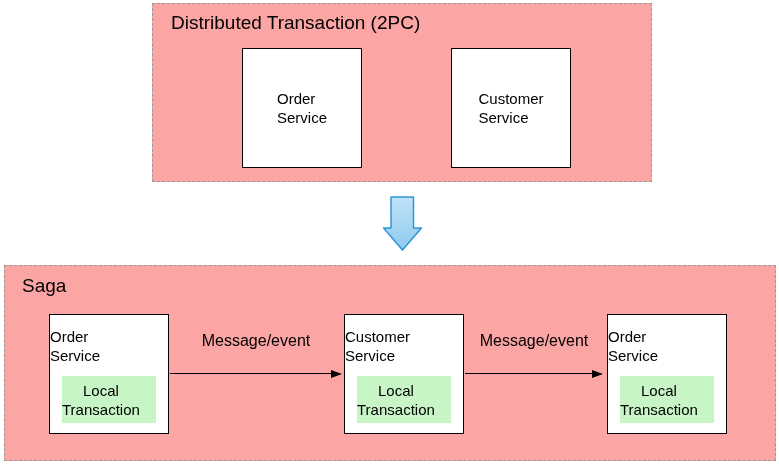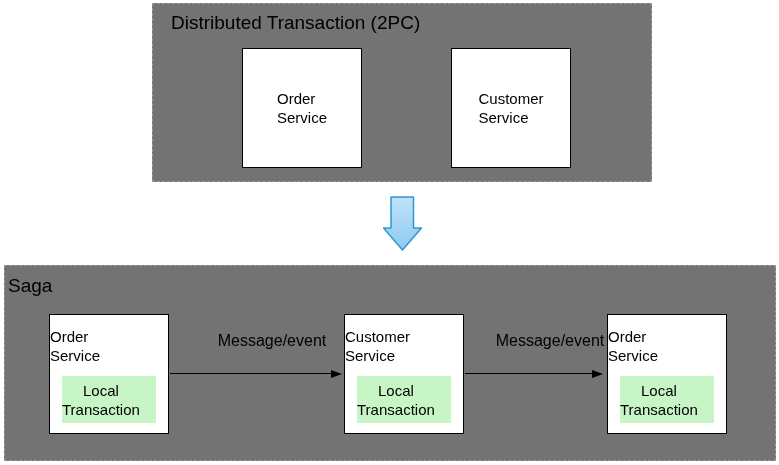--- a/index.html
+++ b/index.html
@@ -8,21 +8,21 @@
     width: 779px;
     height: 465px;
     background: #ffffff;
     font-family: "Liberation Sans", sans-serif;
     color: var(--text, #000);
     overflow: hidden;
   }
   .group {
     position: absolute;
     border: 1px dashed var(--dashed-border, #999);
-    background: #737373;
+    background: #fca5a5;
     box-sizing: border-box;
   }
   .group-title {
     position: absolute;
     font-size: 19px;
     white-space: nowrap;
   }
   .node {
     position: absolute;
     width: 120px;
@@ -63,21 +63,21 @@
     text-align: center;
     white-space: pre-line;
   }
   
   .two-pc-group { left: 152px; top: 3px; width: 500px; height: 179px; }
   .two-pc-title { left: 18px; top: 8px; }
   .two-pc-node-order    { left: 89px;  top: 44px; }
   .two-pc-node-customer { left: 298px; top: 44px; }
 
   .saga-group { left: 4px; top: 265px; width: 772px; height: 196px; }
-  .saga-title { left: 3px; top: 9px; text-align: center; }
+  .saga-title { left: 17px; top: 9px; text-align: center; }
   .saga-node-1 { left: 44px;  top: 48px; }
   .saga-node-2 { left: 339px; top: 48px; }
   .saga-node-3 { left: 602px; top: 48px; }
 
   
   .flow-arrow { position: absolute; height: 12px; }
   .flow-arrow .line {
     position: absolute;
     left: 0; right: 7px; top: 5.25px;
     border-top: 1.5px solid var(--box-border, #000);
@@ -90,21 +90,20 @@
     border-top: 4.5px solid transparent;
     border-bottom: 4.5px solid transparent;
   }
   .flow-arrow-1 { left: 165px; top: 102px; width: 172px; }
   .flow-arrow-2 { left: 460px; top: 102px; width: 138px; }
   .flow-label {
     position: absolute;
     font-size: 16px;
     text-align: center;
     white-space: nowrap;
-    margin-left: 16px;
   }
   .flow-label-1 { left: 165px; top: 66px; width: 172px; }
   .flow-label-2 { left: 460px; top: 66px; width: 138px; }
 
   
   .big-arrow { position: absolute; left: 383px; top: 196px; width: 40px; height: 56px; }
   .big-arrow polygon {
     stroke: var(--blue-arrow-stroke, #2e96d5);
     stroke-width: 1.5;
     stroke-linejoin: round;

